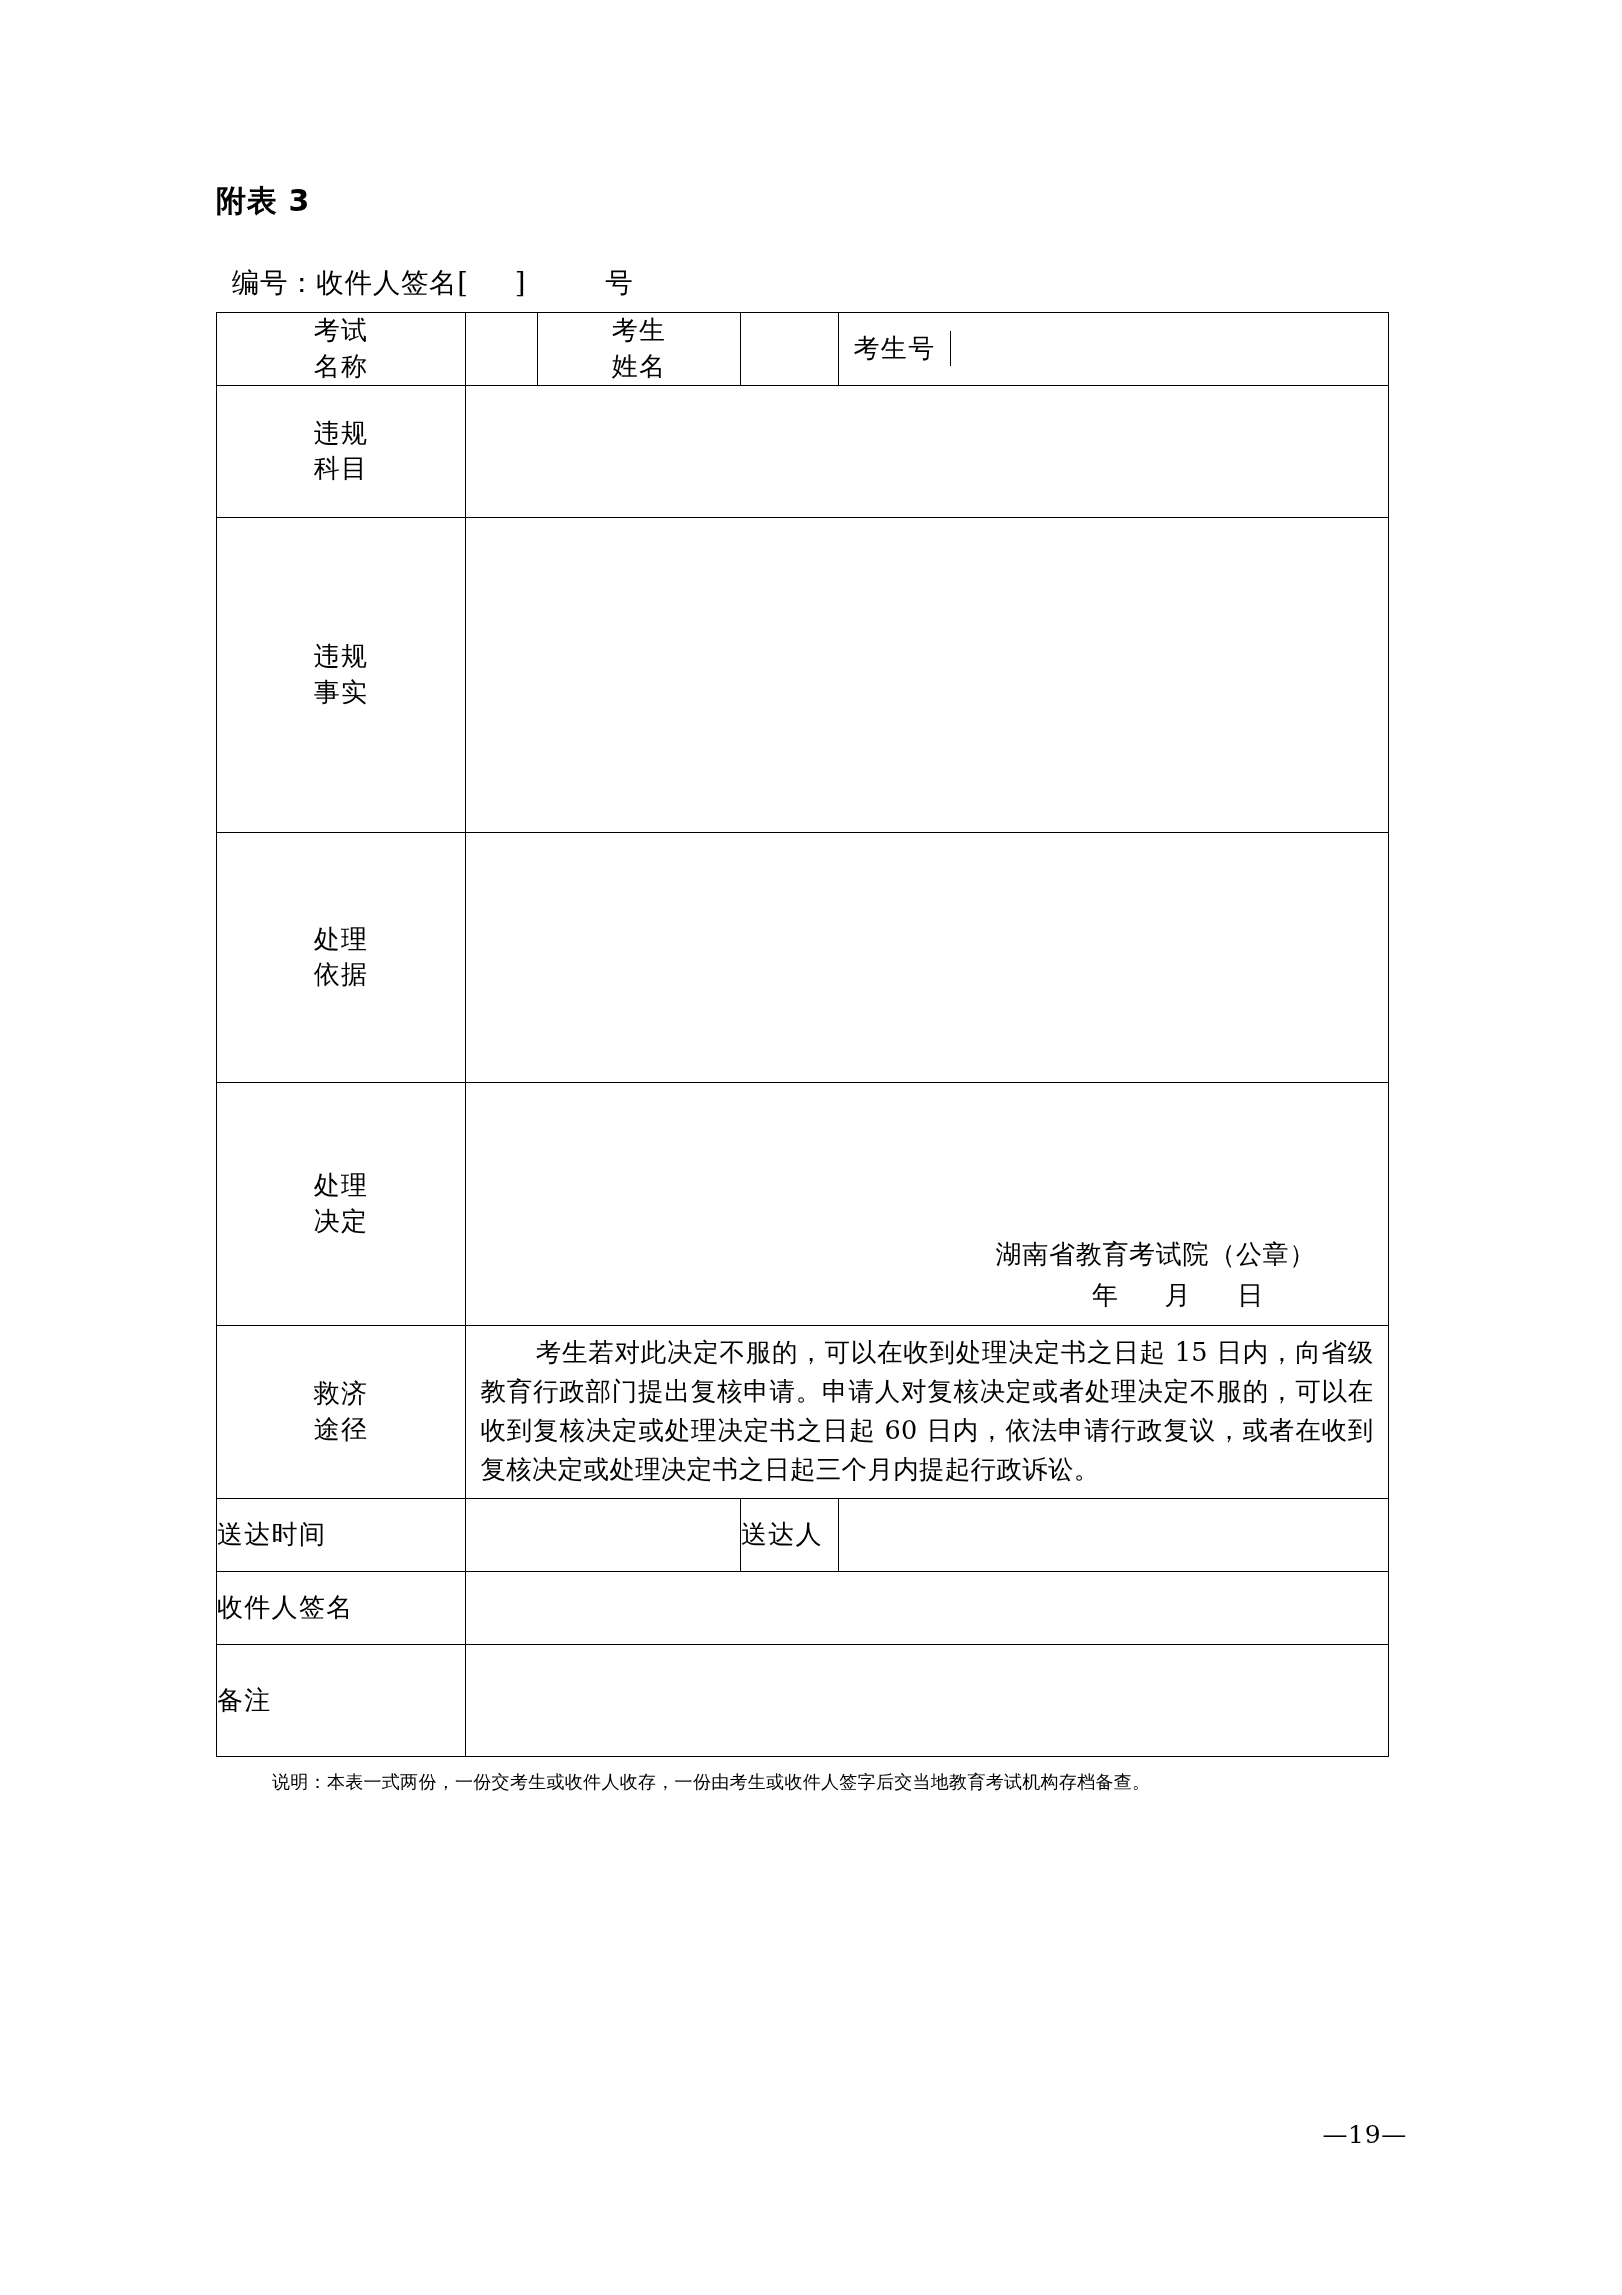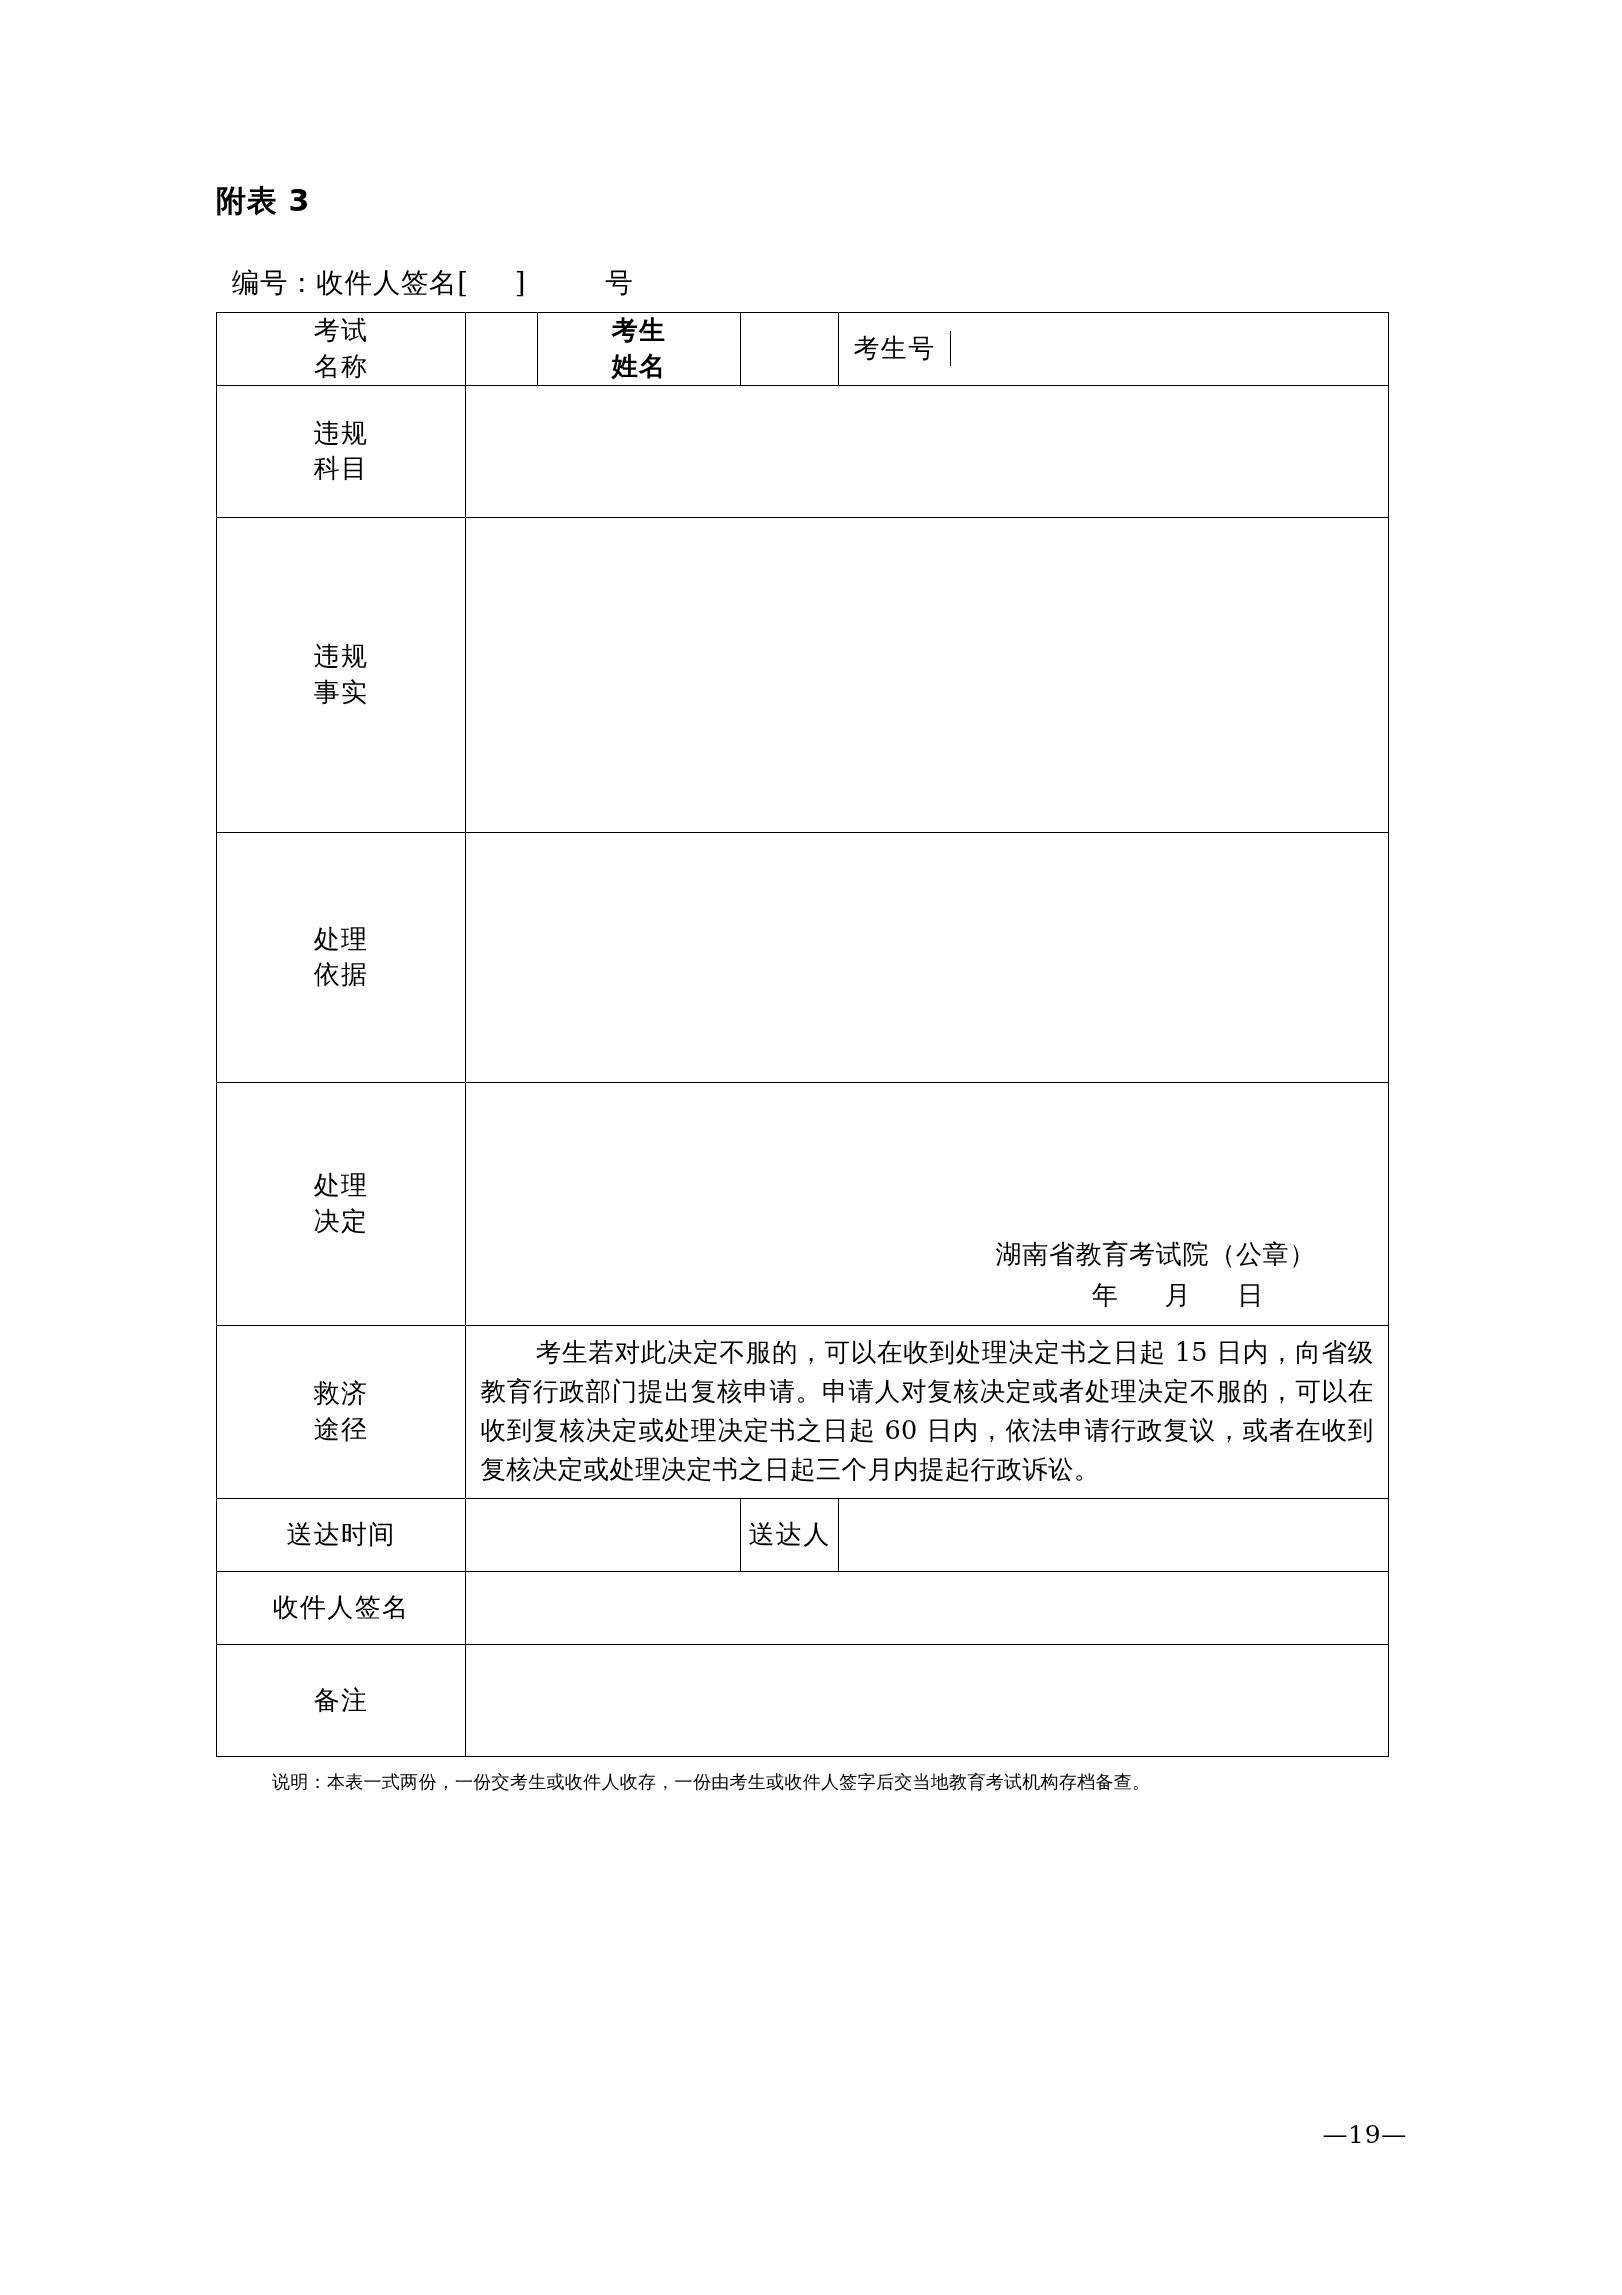--- a/index.html
+++ b/index.html
@@ -64,21 +64,20 @@
     vertical-align: middle;
     padding: 0;
   }
   .lbl {
     text-align: center;
     line-height: 1.35;
     font-size: 26px;
     letter-spacing: 1.3px;
   }
   .lbl2 {
-    text-align: center;
     line-height: 1.35;
     font-size: 26px;
     letter-spacing: 1.3px;
   }
   .cell-empty { }
   .seal-block {
     position: relative;
     height: 100%;
     margin-top: 14px;
   }
@@ -142,21 +141,21 @@
         <col style="width:72px">
         <col style="width:203px">
         <col style="width:98px">
         <col style="width:550px">
       </colgroup>
 
       <tbody>
           <tr>
         <td colspan="2" class="lbl" style="height:72px;">考试<br>名称</td>
         <td colspan="1" class="cell-empty"></td>
-        <td class="lbl" style="width:72px;font-weight:bold;">考生<br>姓名</td>
+        <td class="lbl" style="width:72px;">考生<br>姓名</td>
         <td class="cell-empty"></td>
         <td class="cell-empty" style="padding:0;">
           <table style="border-collapse:collapse;width:100%;">
             <tbody>
                   <tr>
               <td style="border:none;border-right:1.3px solid #000;width:111px;text-align:center;font-size:26px;letter-spacing:1.3px;">考生号</td>
               <td style="border:none;"></td>
             </tr>
           </tbody>
               </table>

